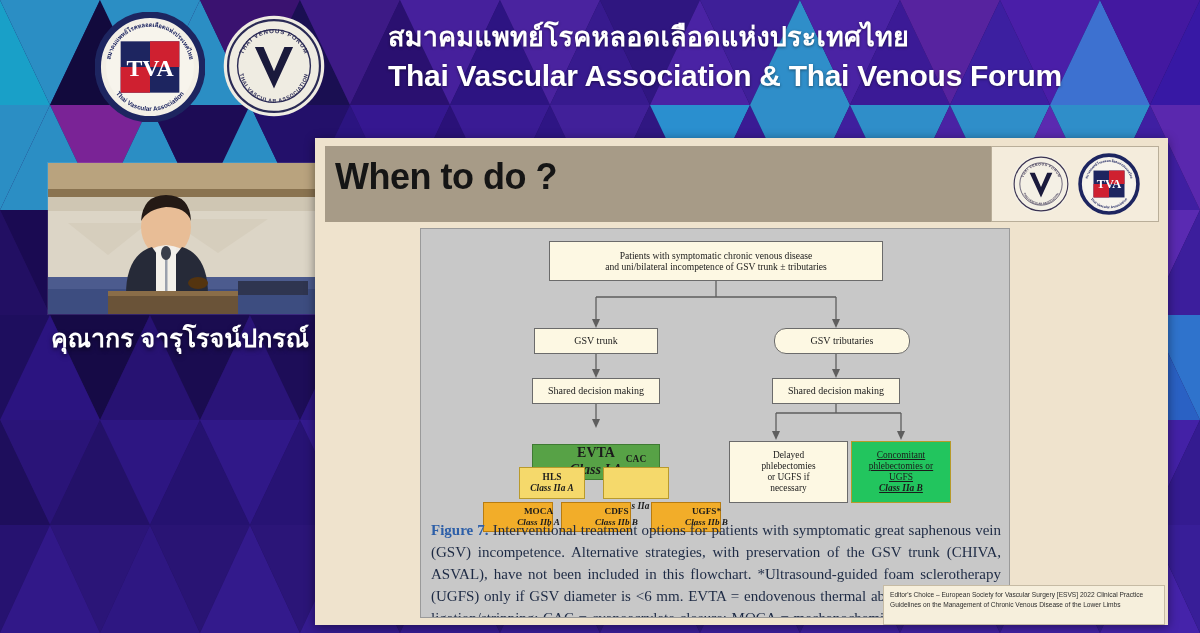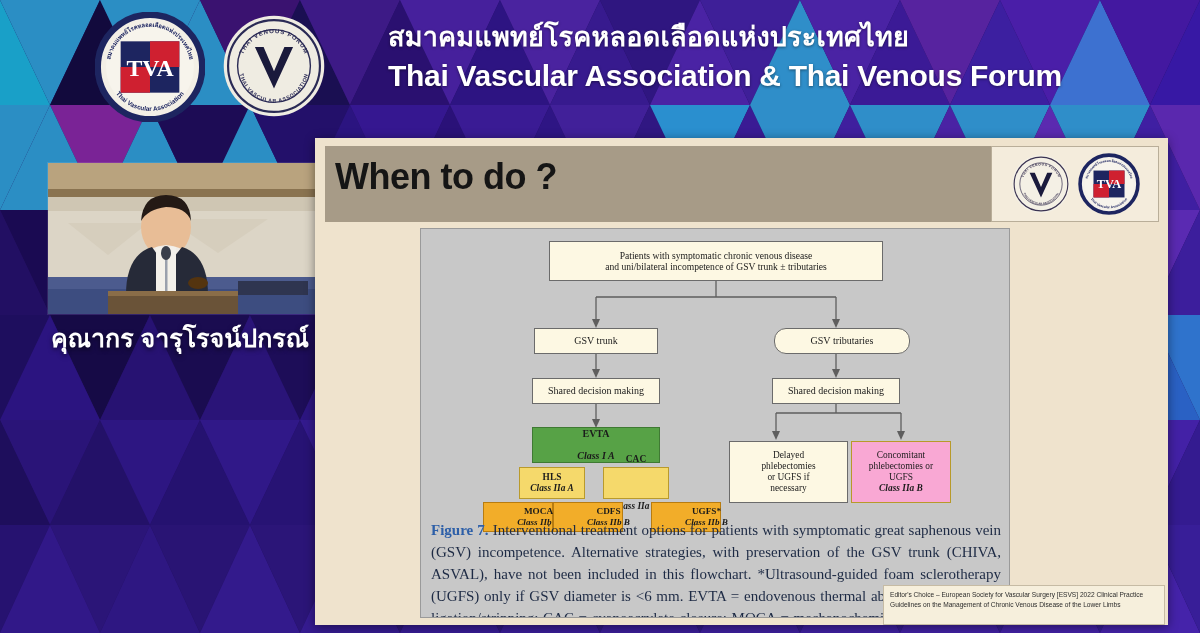--- a/index.html
+++ b/index.html
@@ -90,21 +90,21 @@
     display:flex; flex-direction:column; align-items:center; justify-content:center;
     font-family:"Liberation Serif", serif;
     color:#1b1b1b; text-align:center; line-height:1.18;
     background:#fdf8e3;
   }
   .node .ln{ display:block; white-space:nowrap; }
   .node .cls{ font-style:italic; font-weight:700; }
   .node.green{ background:#57a246; border-color:#3f7a33; }
   .node.yellow{ background:#f5d96b; border-color:#b99a2c; }
   .node.orange{ background:#f2ad29; border-color:#b87c10;padding-left:41px; }
-  .node.amber{ background:#f9a8d4; border-color:#b79a2a; }
+  .node.amber{ background:#22c55e; border-color:#b79a2a;text-decoration:underline; }
   .node.b{ font-weight:700; }
 
   svg.wires{ position:absolute; left:0; top:0; width:590px; height:290px; pointer-events:none; }
 
   
   .fig-caption{
     position:absolute; left:6px; top:288px; width:578px;
     font-family:"Liberation Serif", serif;
     font-size:15px; line-height:1.47; color:#1d2a44;
     text-align:justify; padding:2px 4px 0 4px;
@@ -444,41 +444,41 @@
         </div>
 
         <div class="node" style="left:111px; top:149px; width:128px; height:26px; font-size:10px;">
           <span class="ln">Shared decision making</span>
         </div>
 
         <div class="node" style="left:351px; top:149px; width:128px; height:26px; font-size:10px;">
           <span class="ln">Shared decision making</span>
         </div>
 
-        <div class="node green b" style="left:111px; top:198px; width:128px; height:36px; font-size:10px;justify-content:space-between;">
+        <div class="node green b" style="left:111px; top:215px; width:128px; height:36px; font-size:14px;">
           <span class="ln">EVTA</span>
           <span class="ln cls">Class I A</span>
         </div>
 
         <div class="node yellow b" style="left:98px; top:238px; width:66px; height:32px; font-size:9.4px;">
           <span class="ln">HLS</span>
           <span class="ln cls">Class IIa A</span>
         </div>
 
         <div class="node yellow b" style="left:182px; top:238px; width:66px; height:32px; font-size:9.4px;gap:35px;">
           <span class="ln">CAC</span>
           <span class="ln cls">Class IIa A</span>
         </div>
 
         <div class="node orange b" style="left:62px; top:273px; width:70px; height:30px; font-size:9.2px;">
           <span class="ln">MOCA</span>
           <span class="ln cls">Class IIb A</span>
         </div>
 
-        <div class="node orange b" style="left:132px; top:273px; width:70px; height:30px; font-size:9.2px;">
+        <div class="node orange b" style="left:140px; top:273px; width:70px; height:30px; font-size:9.2px;">
           <span class="ln">CDFS</span>
           <span class="ln cls">Class IIb B</span>
         </div>
 
         <div class="node orange b" style="left:230px; top:273px; width:70px; height:30px; font-size:9.2px;">
           <span class="ln">UGFS*</span>
           <span class="ln cls">Class IIb B</span>
         </div>
 
         <div class="node" style="left:308px; top:212px; width:119px; height:62px; font-size:9.4px;">

